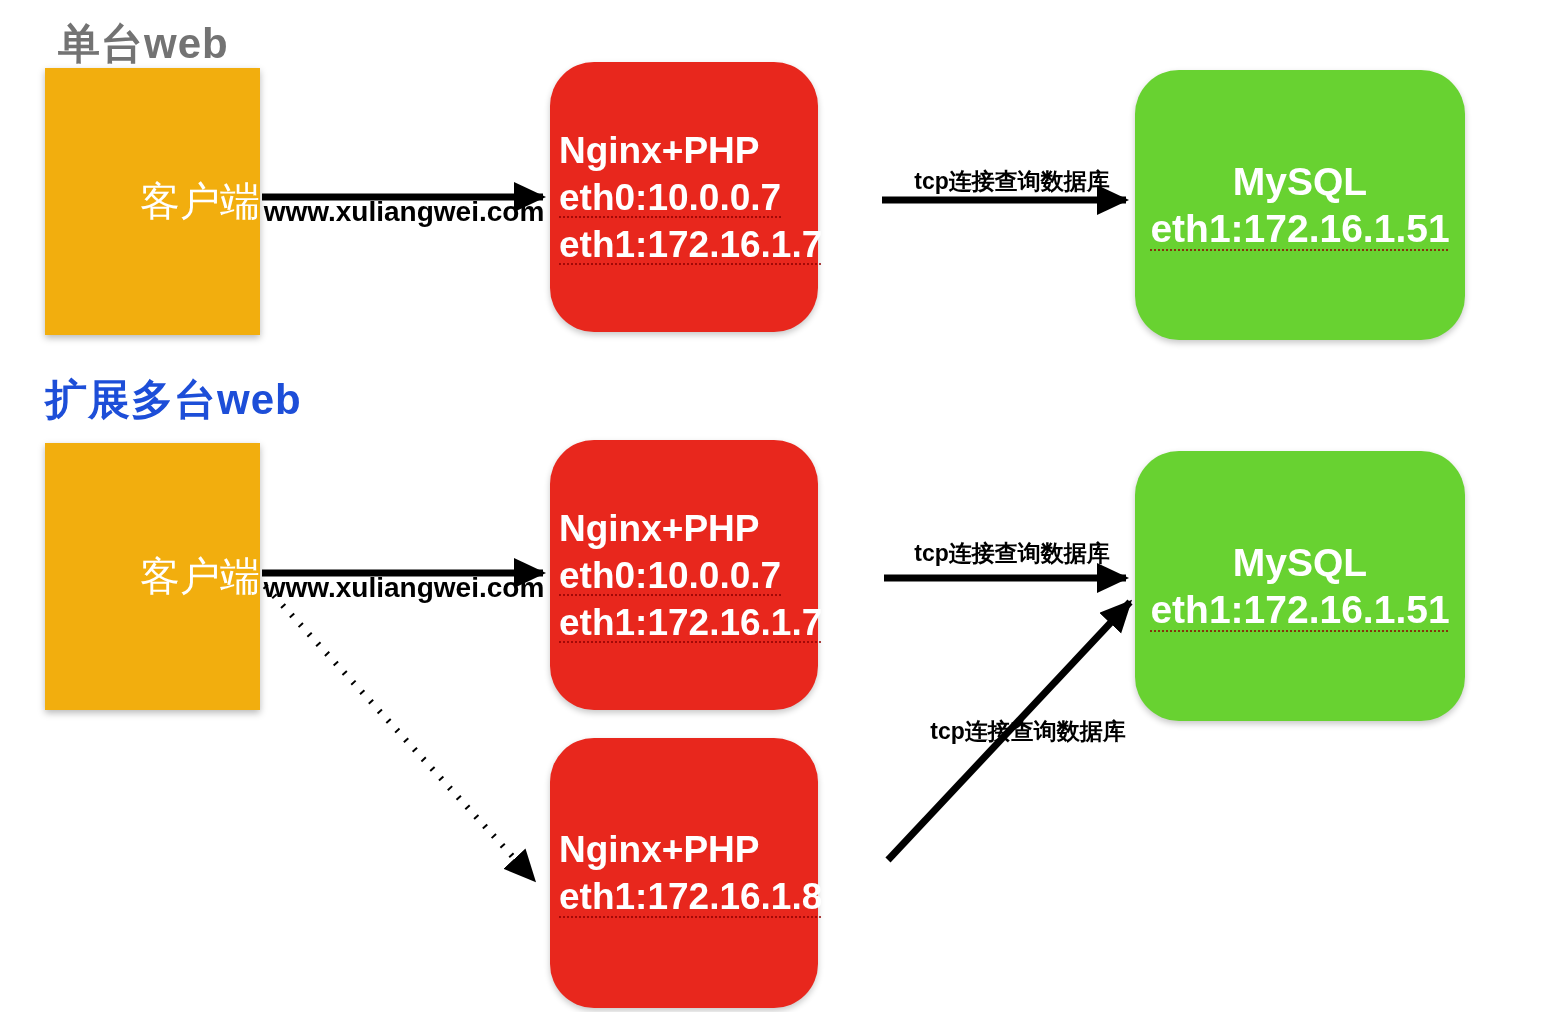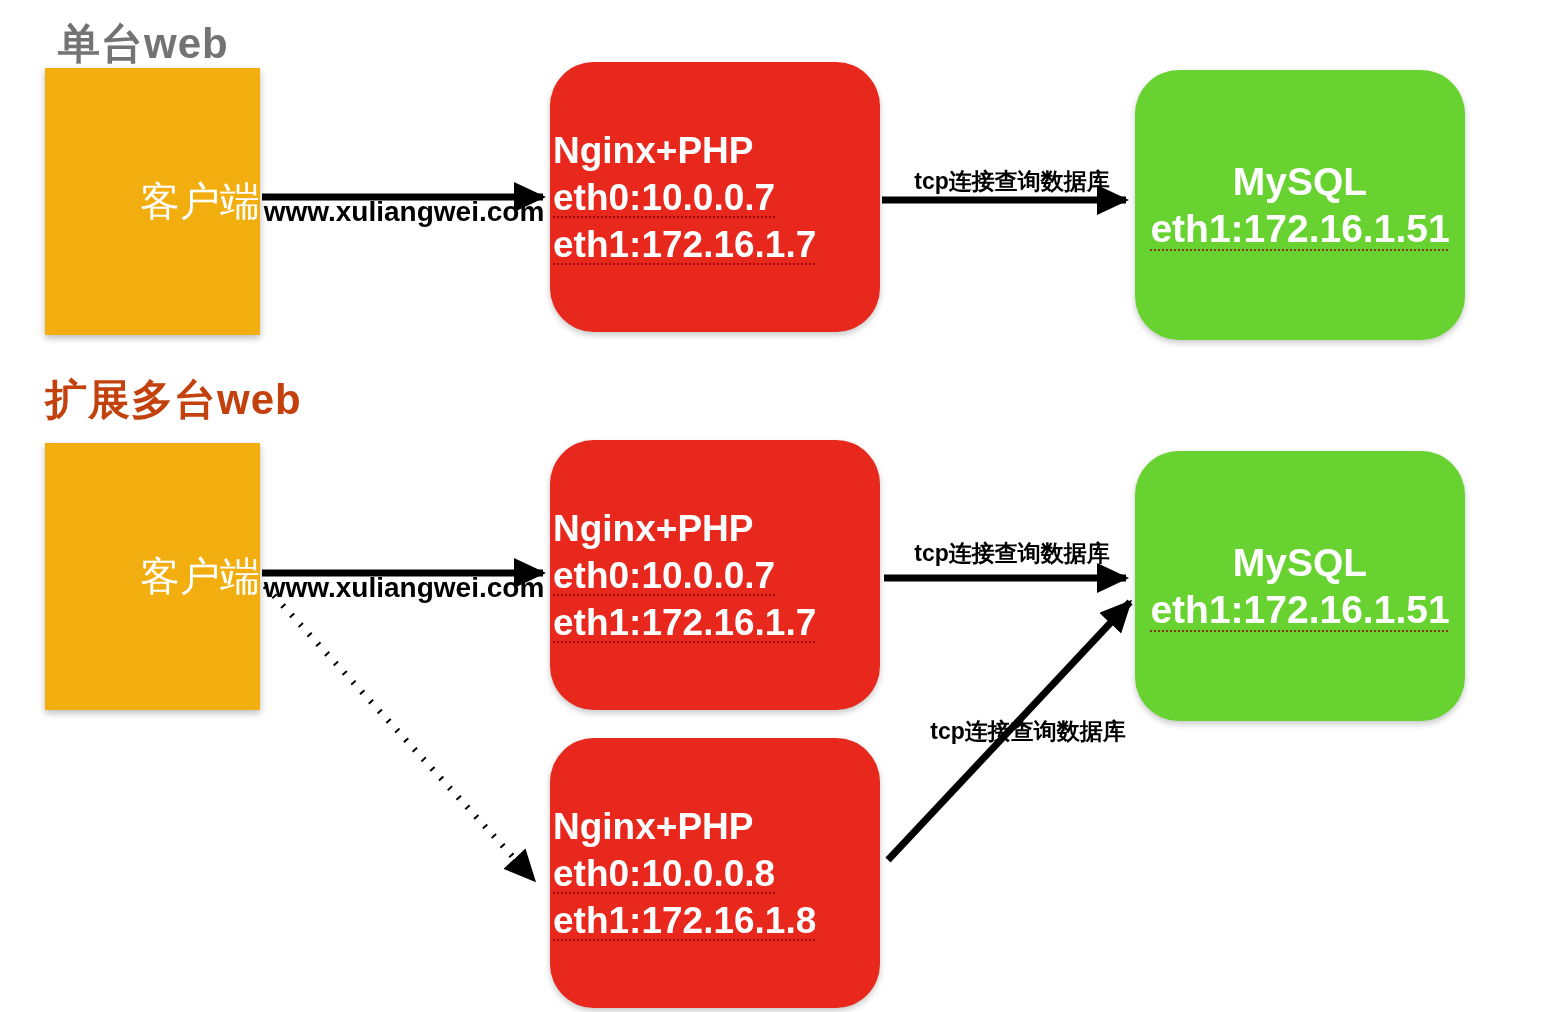--- a/index.html
+++ b/index.html
@@ -21,24 +21,24 @@
     flex-direction: column;
     justify-content: center;
   }
   .client-node {
     width: 215px; height: 267px;
     align-items: flex-end;
     font-size: 40px;
     box-shadow: 0 3px 7px rgba(0,0,0,0.28);
   }
   .web-node {
-    width: 330px; height: 270px;
+    width: 268px; height: 270px;
     border-radius: 44px;
     align-items: flex-start;
-    padding-left: 3px;
+    padding-left: 9px;
     font-size: 37px;
     font-weight: bold;
     line-height: 47px;
     box-shadow: 0 3px 6px rgba(0,0,0,0.22);
   }
   .db-node {
     width: 330px; height: 270px;
     border-radius: 44px;
     align-items: center;
     font-size: 39px;
@@ -108,21 +108,21 @@
     <div class="node-line ip">eth1:172.16.1.7</div>
   </div>
 
   <div class="edge-label tcp-label" style="left:852px; top:166px;">tcp连接查询数据库</div>
 
   <div class="node db-node" style="left: 1135px; top: 62px; background: rgb(104, 210, 49);">
     <div class="node-line">MySQL</div>
     <div class="node-line ip">eth1:172.16.1.51</div>
   </div>
 
-  <div class="section-title" style="left: 45px; top: 372px; color: #c2410c;">扩展多台web</div>
+  <div class="section-title" style="left: 45px; top: 372px; color: #1d4ed8;">扩展多台web</div>
 
   <div class="node client-node" style="left: 45px; top: 443px; background: rgb(242, 174, 14);">
     <div class="node-line">客户端</div>
   </div>
 
   <div class="edge-label www-label" style="left:254px; top:528px;">www.xuliangwei.com</div>
 
   <div class="node web-node" style="left: 550px; top: 440px; background: rgb(232, 39, 29);">
     <div class="node-line">Nginx+PHP</div>
     <div class="node-line ip">eth0:10.0.0.7</div>
@@ -133,17 +133,16 @@
 
   <div class="node db-node" style="left: 1135px; top: 443px; background: rgb(104, 210, 49);">
     <div class="node-line">MySQL</div>
     <div class="node-line ip">eth1:172.16.1.51</div>
   </div>
 
   <div class="edge-label tcp-label" style="left:868px; top:716px;">tcp连接查询数据库</div>
 
   <div class="node web-node" style="left: 550px; top: 738px; background: rgb(232, 39, 29);">
     <div class="node-line">Nginx+PHP</div>
-    <div class="node-line ip">eth0:10.0.0.8</div>
     <div class="node-line ip">eth1:172.16.1.8</div>
   </div>
 
 </div>
 
 </body></html>

